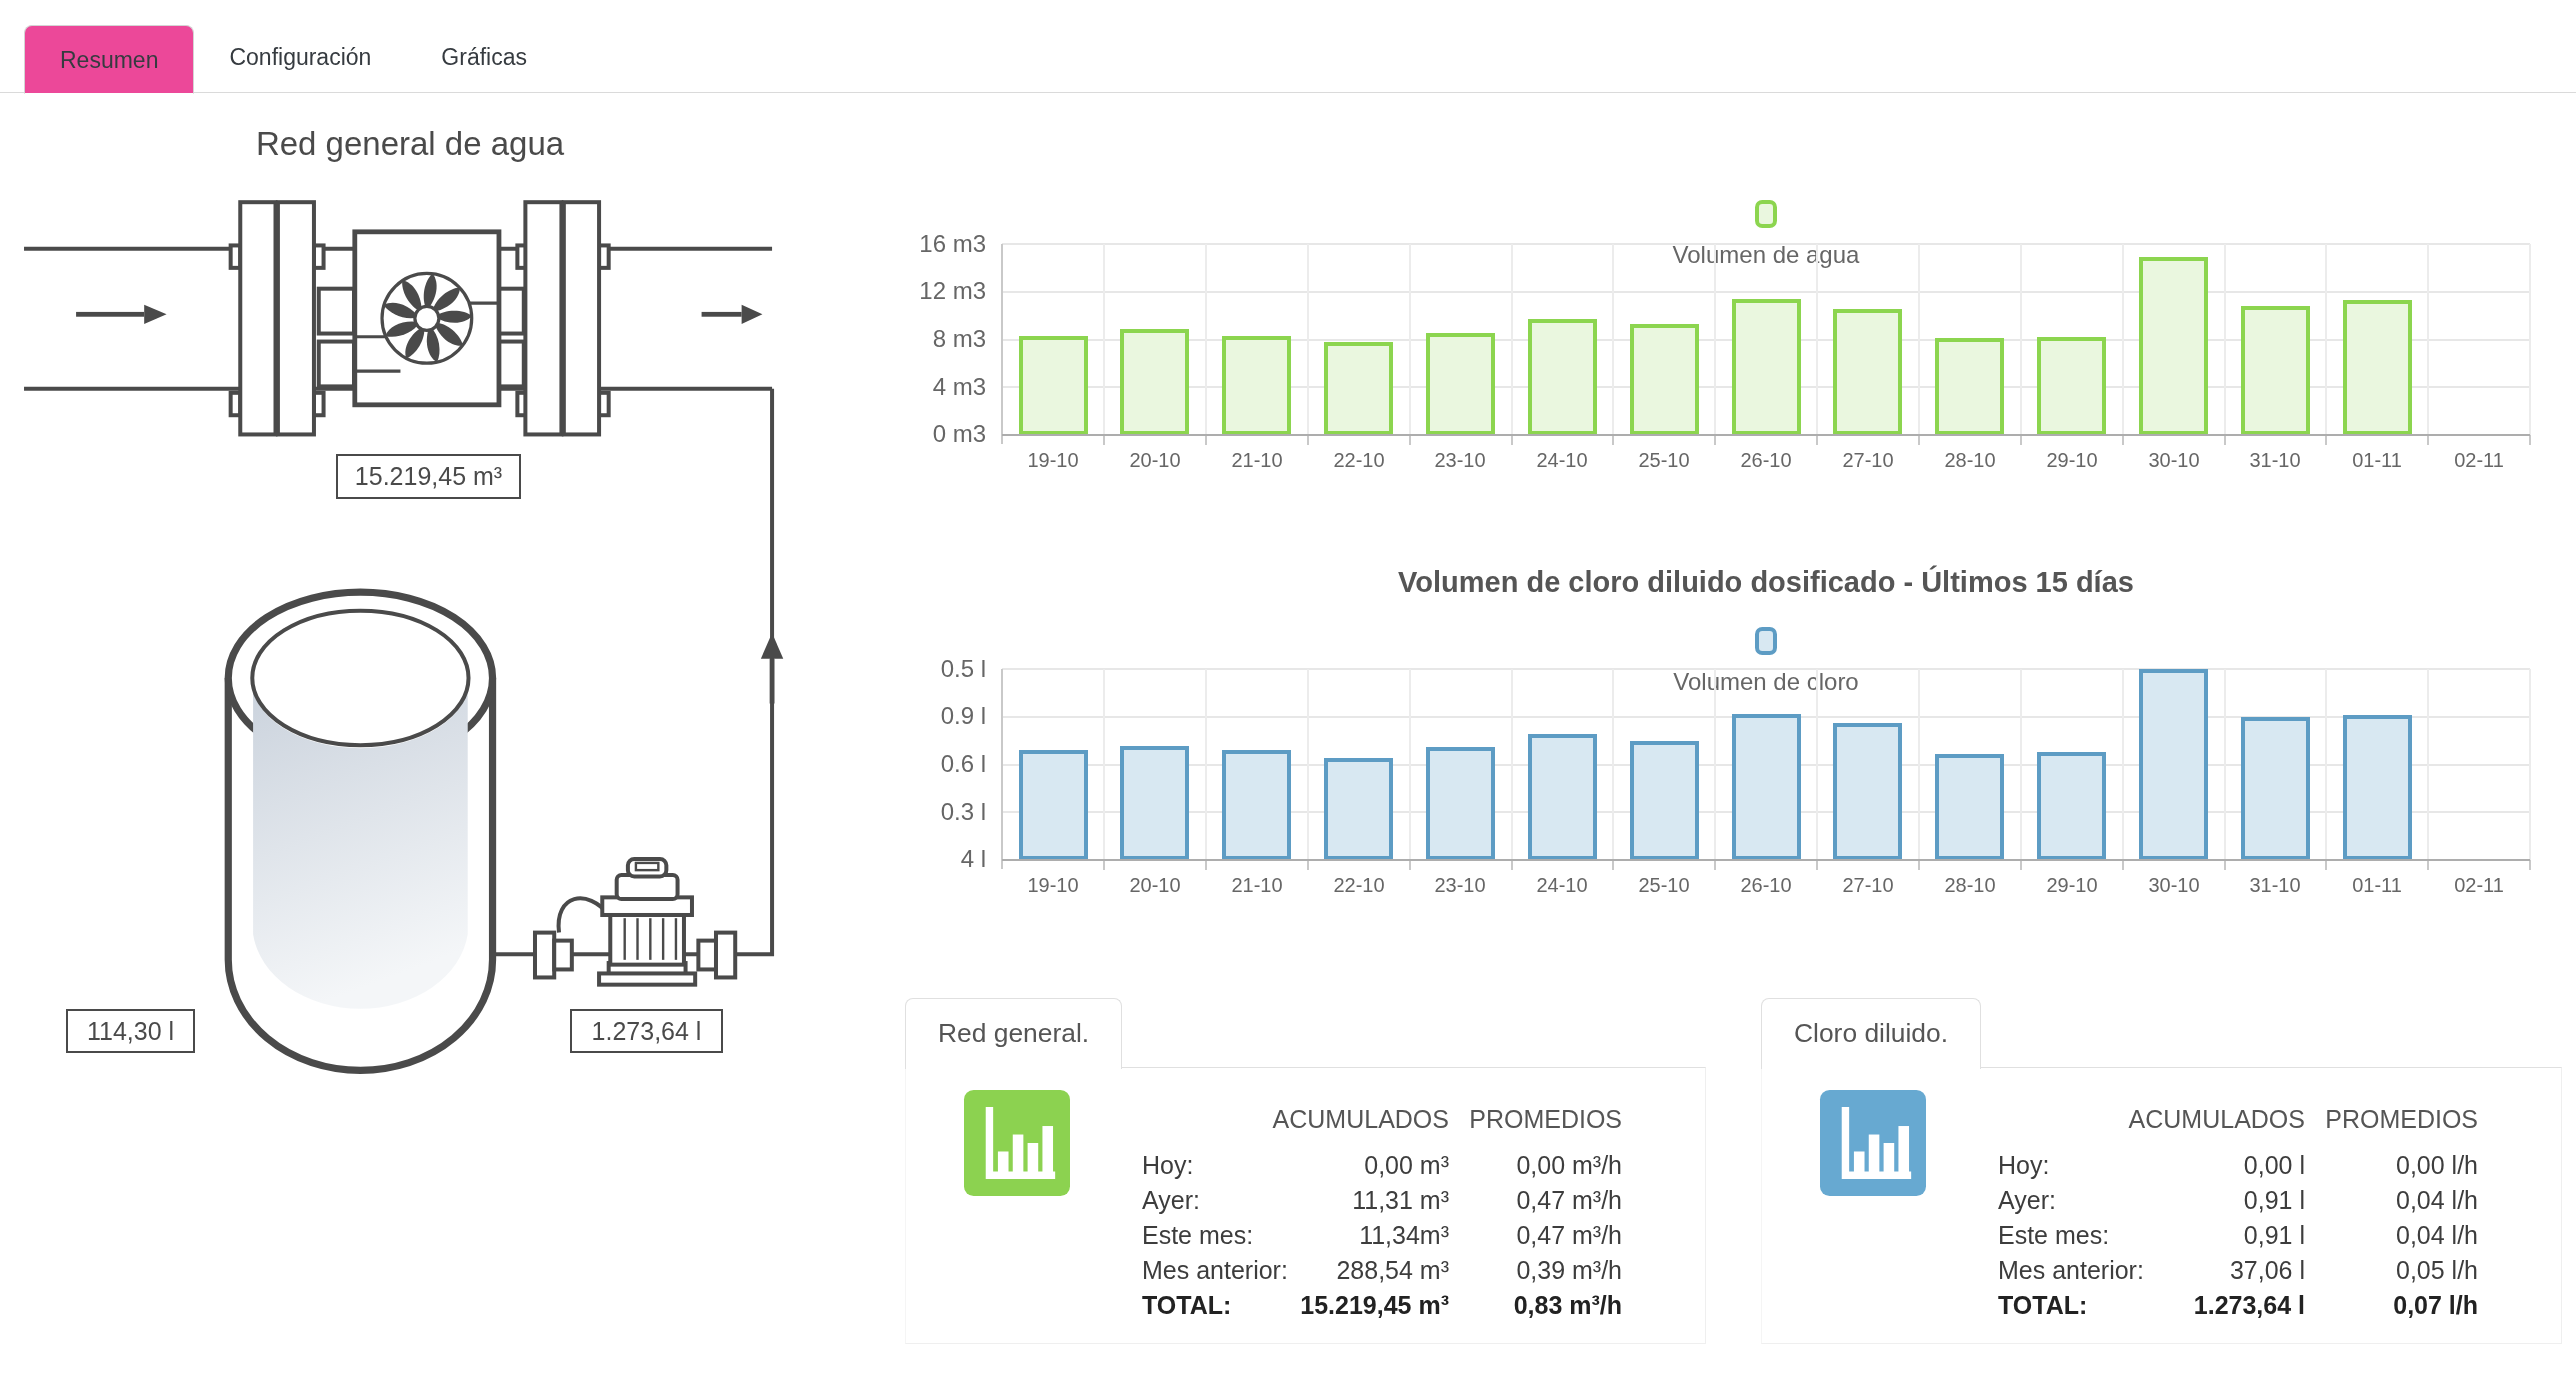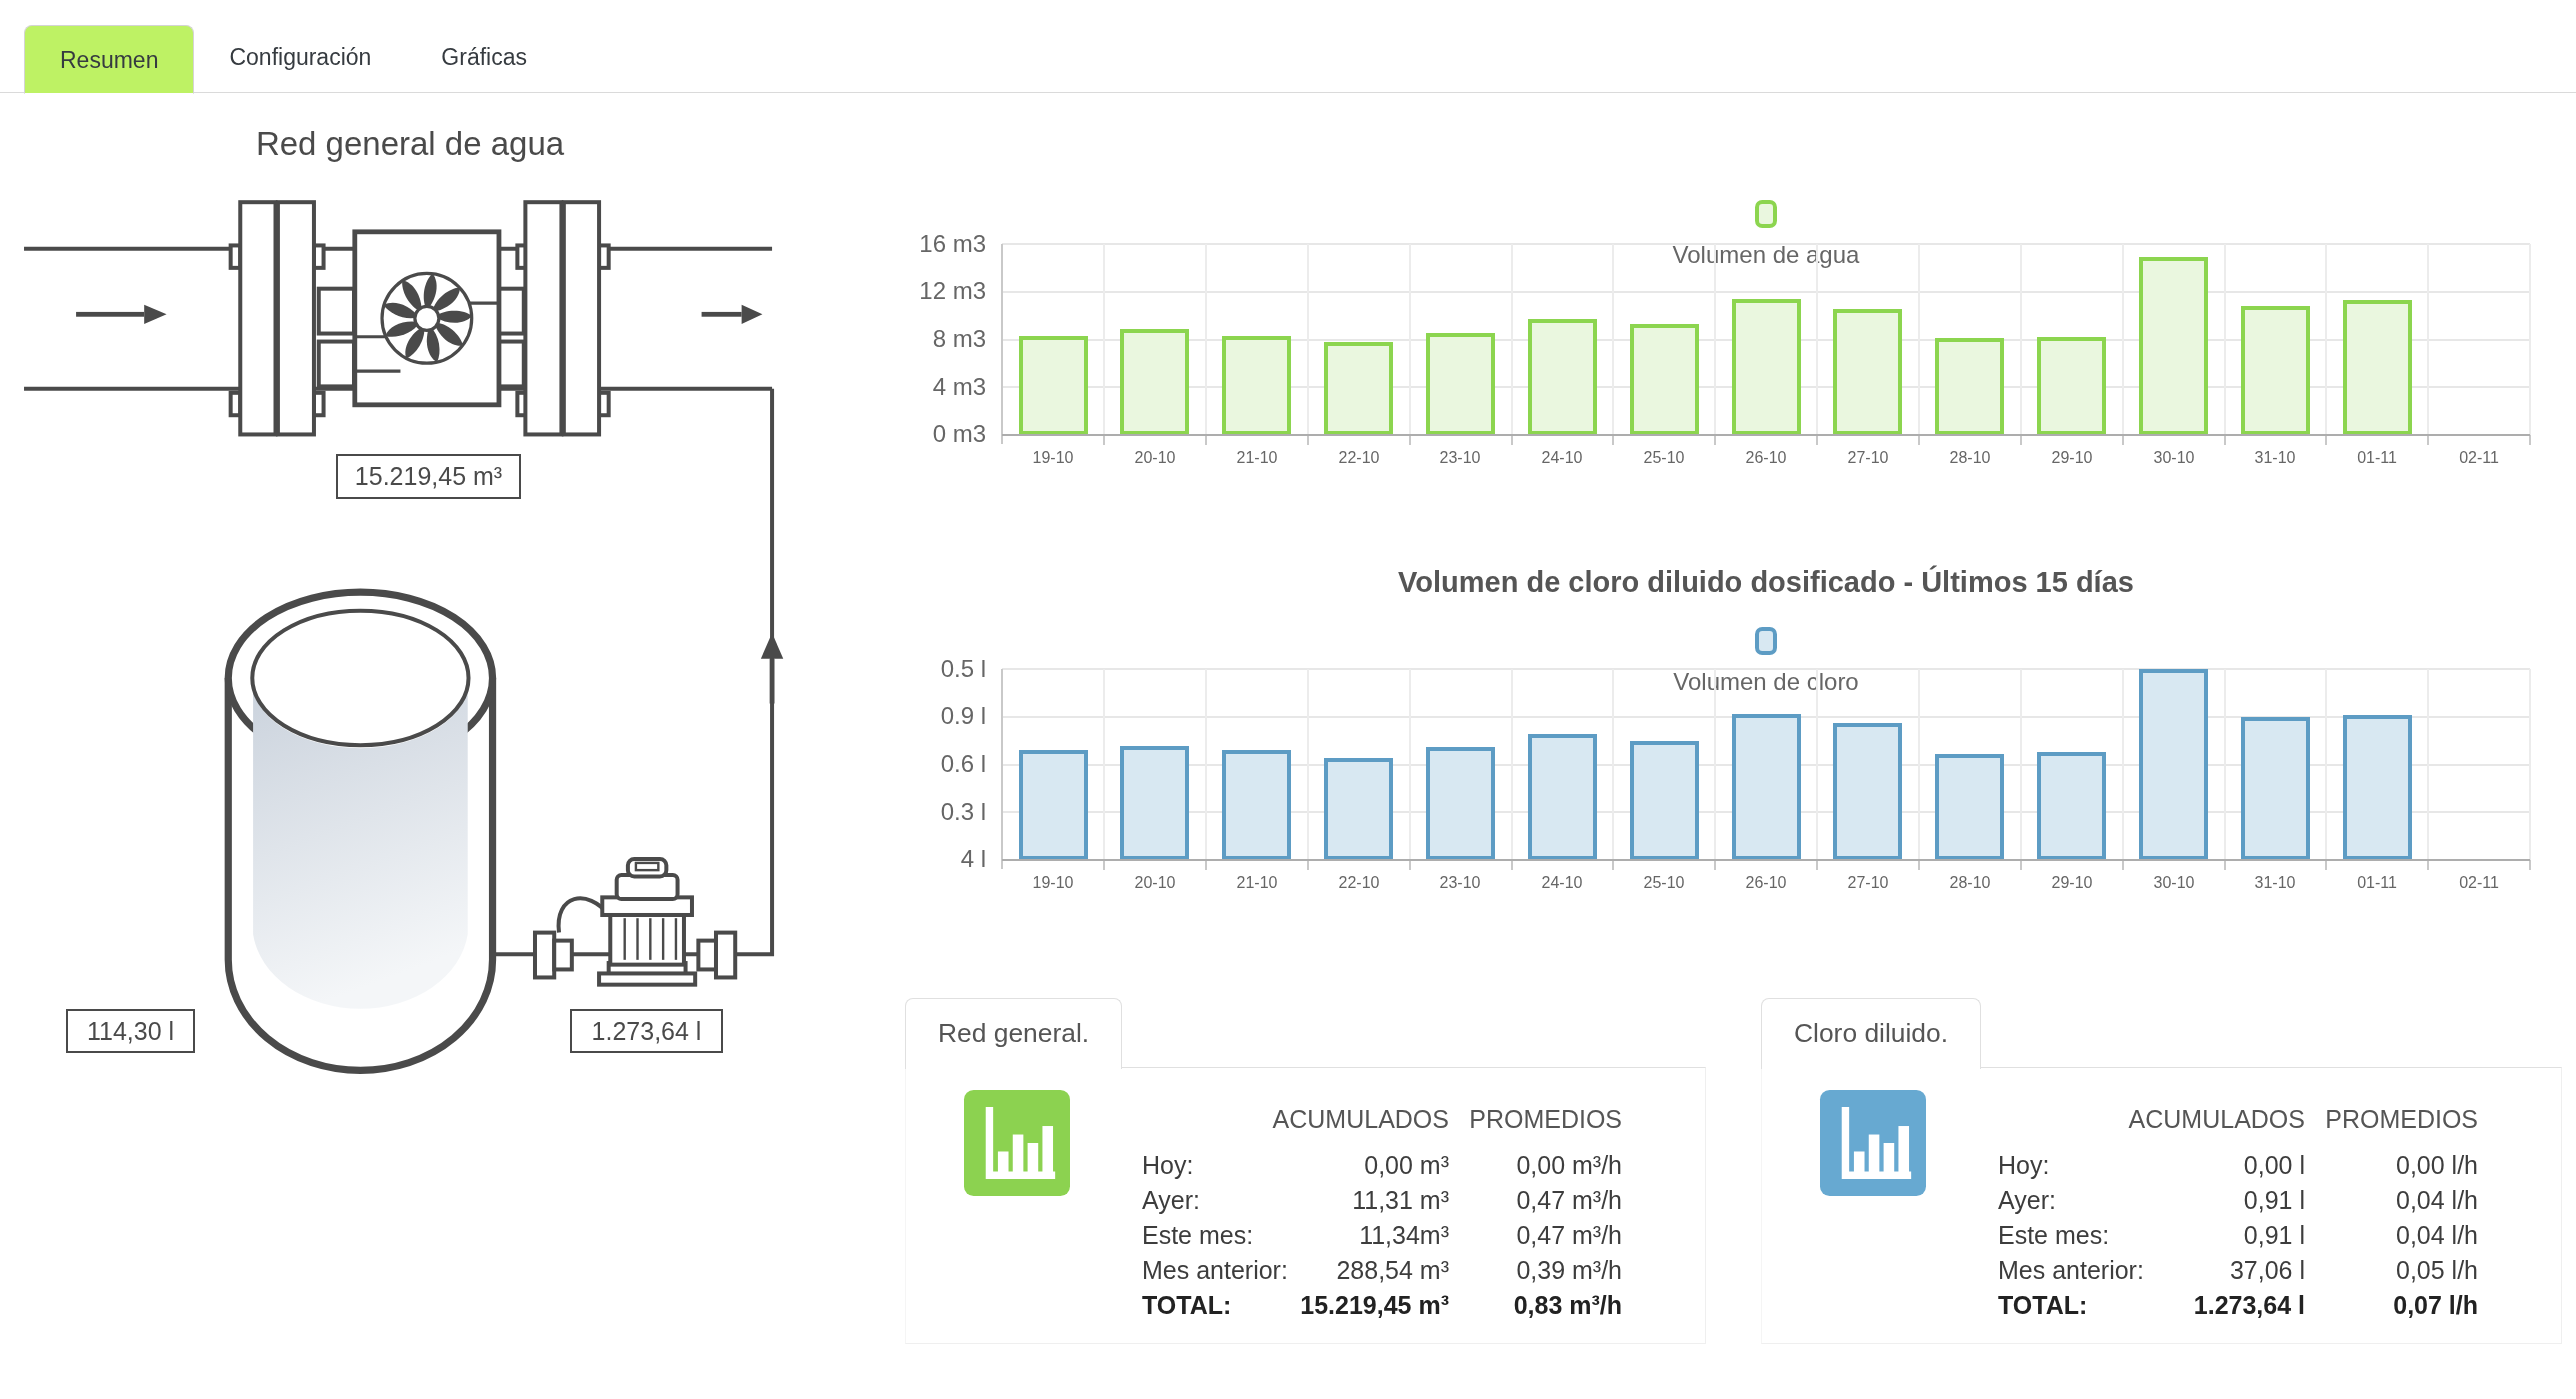--- a/index.html
+++ b/index.html
@@ -3,21 +3,21 @@
 <meta charset="utf-8">
 <style>
   html,body{margin:0;padding:0;background:#fff;}
   .screen{position:relative;width:2576px;height:1400px;background:#fff;overflow:hidden;
           font-family:"Liberation Sans","DejaVu Sans",sans-serif;}
   
   .tabbar{position:absolute;left:0;top:22.4px;width:2576px;height:71px;border-bottom:1.6px solid #dadada;
           display:flex;align-items:flex-end;box-sizing:border-box;}
   .tab{height:69px;line-height:69px;padding:0 35px;font-size:23px;color:#363b40;cursor:pointer;box-sizing:border-box;}
   .tab.active{border:1.6px solid #d4d4d4;border-bottom:1.6px solid #fff;border-radius:8px 8px 0 0;
-              margin-left:24px;margin-bottom:-1.6px;background:#bef264;}
+              margin-left:24px;margin-bottom:-1.6px;background:#ec4899;}
   
   .diagram{position:absolute;left:0;top:96px;width:897px;height:1304px;}
   .diagram-svg{position:absolute;left:0;top:0;}
   .diagram-title{position:absolute;left:0;top:29px;width:820px;text-align:center;font-size:33px;color:#4a4a4a;}
   .value-box{position:absolute;border:2.4px solid #4a4a4a;background:#fff;display:flex;align-items:center;
              justify-content:center;font-size:25px;color:#4a4a4a;box-sizing:border-box;}
   .meter-box{left:336px;top:358px;width:185px;height:45px;}
   .tank-left-box{left:66px;top:913px;width:129px;height:44px;}
   .tank-right-box{left:570px;top:913px;width:153px;height:44px;}
   .tank-caption{position:absolute;left:120px;top:994px;width:481px;text-align:center;font-size:33px;color:#4a4a4a;}
@@ -30,21 +30,21 @@
   .legend-swatch{width:13.6px;height:20px;border:4.8px solid;border-radius:7.2px;display:inline-block;}
   .legend-label{font-size:24px;color:#666;}
   .plot{position:absolute;}
   .hgrid{position:absolute;left:0;width:100%;height:1.6px;background:#e7e7e7;}
   .vgrid{position:absolute;top:0;width:1.6px;height:100%;background:#ececec;}
   .yaxis-line{position:absolute;left:-0.8px;top:0;width:1.6px;height:200px;background:#c9c9c9;}
   .xtick{position:absolute;top:100%;width:1.6px;height:9.6px;background:#c9c9c9;}
   .baseline{position:absolute;left:0;bottom:-0.8px;width:100%;height:1.6px;background:#adadad;z-index:3;}
   .bar{position:absolute;bottom:0;width:69px;border-style:solid;border-width:4.8px;box-sizing:border-box;z-index:2;}
   .ylab{position:absolute;left:-184px;width:168px;text-align:right;font-size:24px;color:#666;line-height:30px;}
-  .xlab{position:absolute;top:100%;margin-top:14.4px;text-align:center;font-size:16px;color:#666;}
+  .xlab{position:absolute;top:100%;margin-top:14.4px;text-align:center;font-size:20px;color:#666;}
   
   .card{position:absolute;top:998px;width:801px;height:346px;}
   .card-tab{position:absolute;left:0;top:0;height:71px;border:1.6px solid #e0e0e0;border-bottom:none;
             border-radius:8px 8px 0 0;background:#fff;padding:0 32px;line-height:69px;font-size:26.4px;
             color:#555;z-index:2;box-sizing:border-box;}
   .card-body{position:absolute;left:0;top:69px;width:801px;height:277px;background:#fff;
              border-top:1.6px solid #e0e0e0;border-right:0.8px solid #efefef;border-bottom:0.8px solid #efefef;
              border-left:0.8px solid #f5f5f5;box-sizing:border-box;}
   .card-icon{position:absolute;left:58px;top:21.6px;width:106px;height:106px;border-radius:9.6px;}
   .chead{position:absolute;top:37px;left:0;width:100%;height:32px;font-size:25px;color:#555;}

